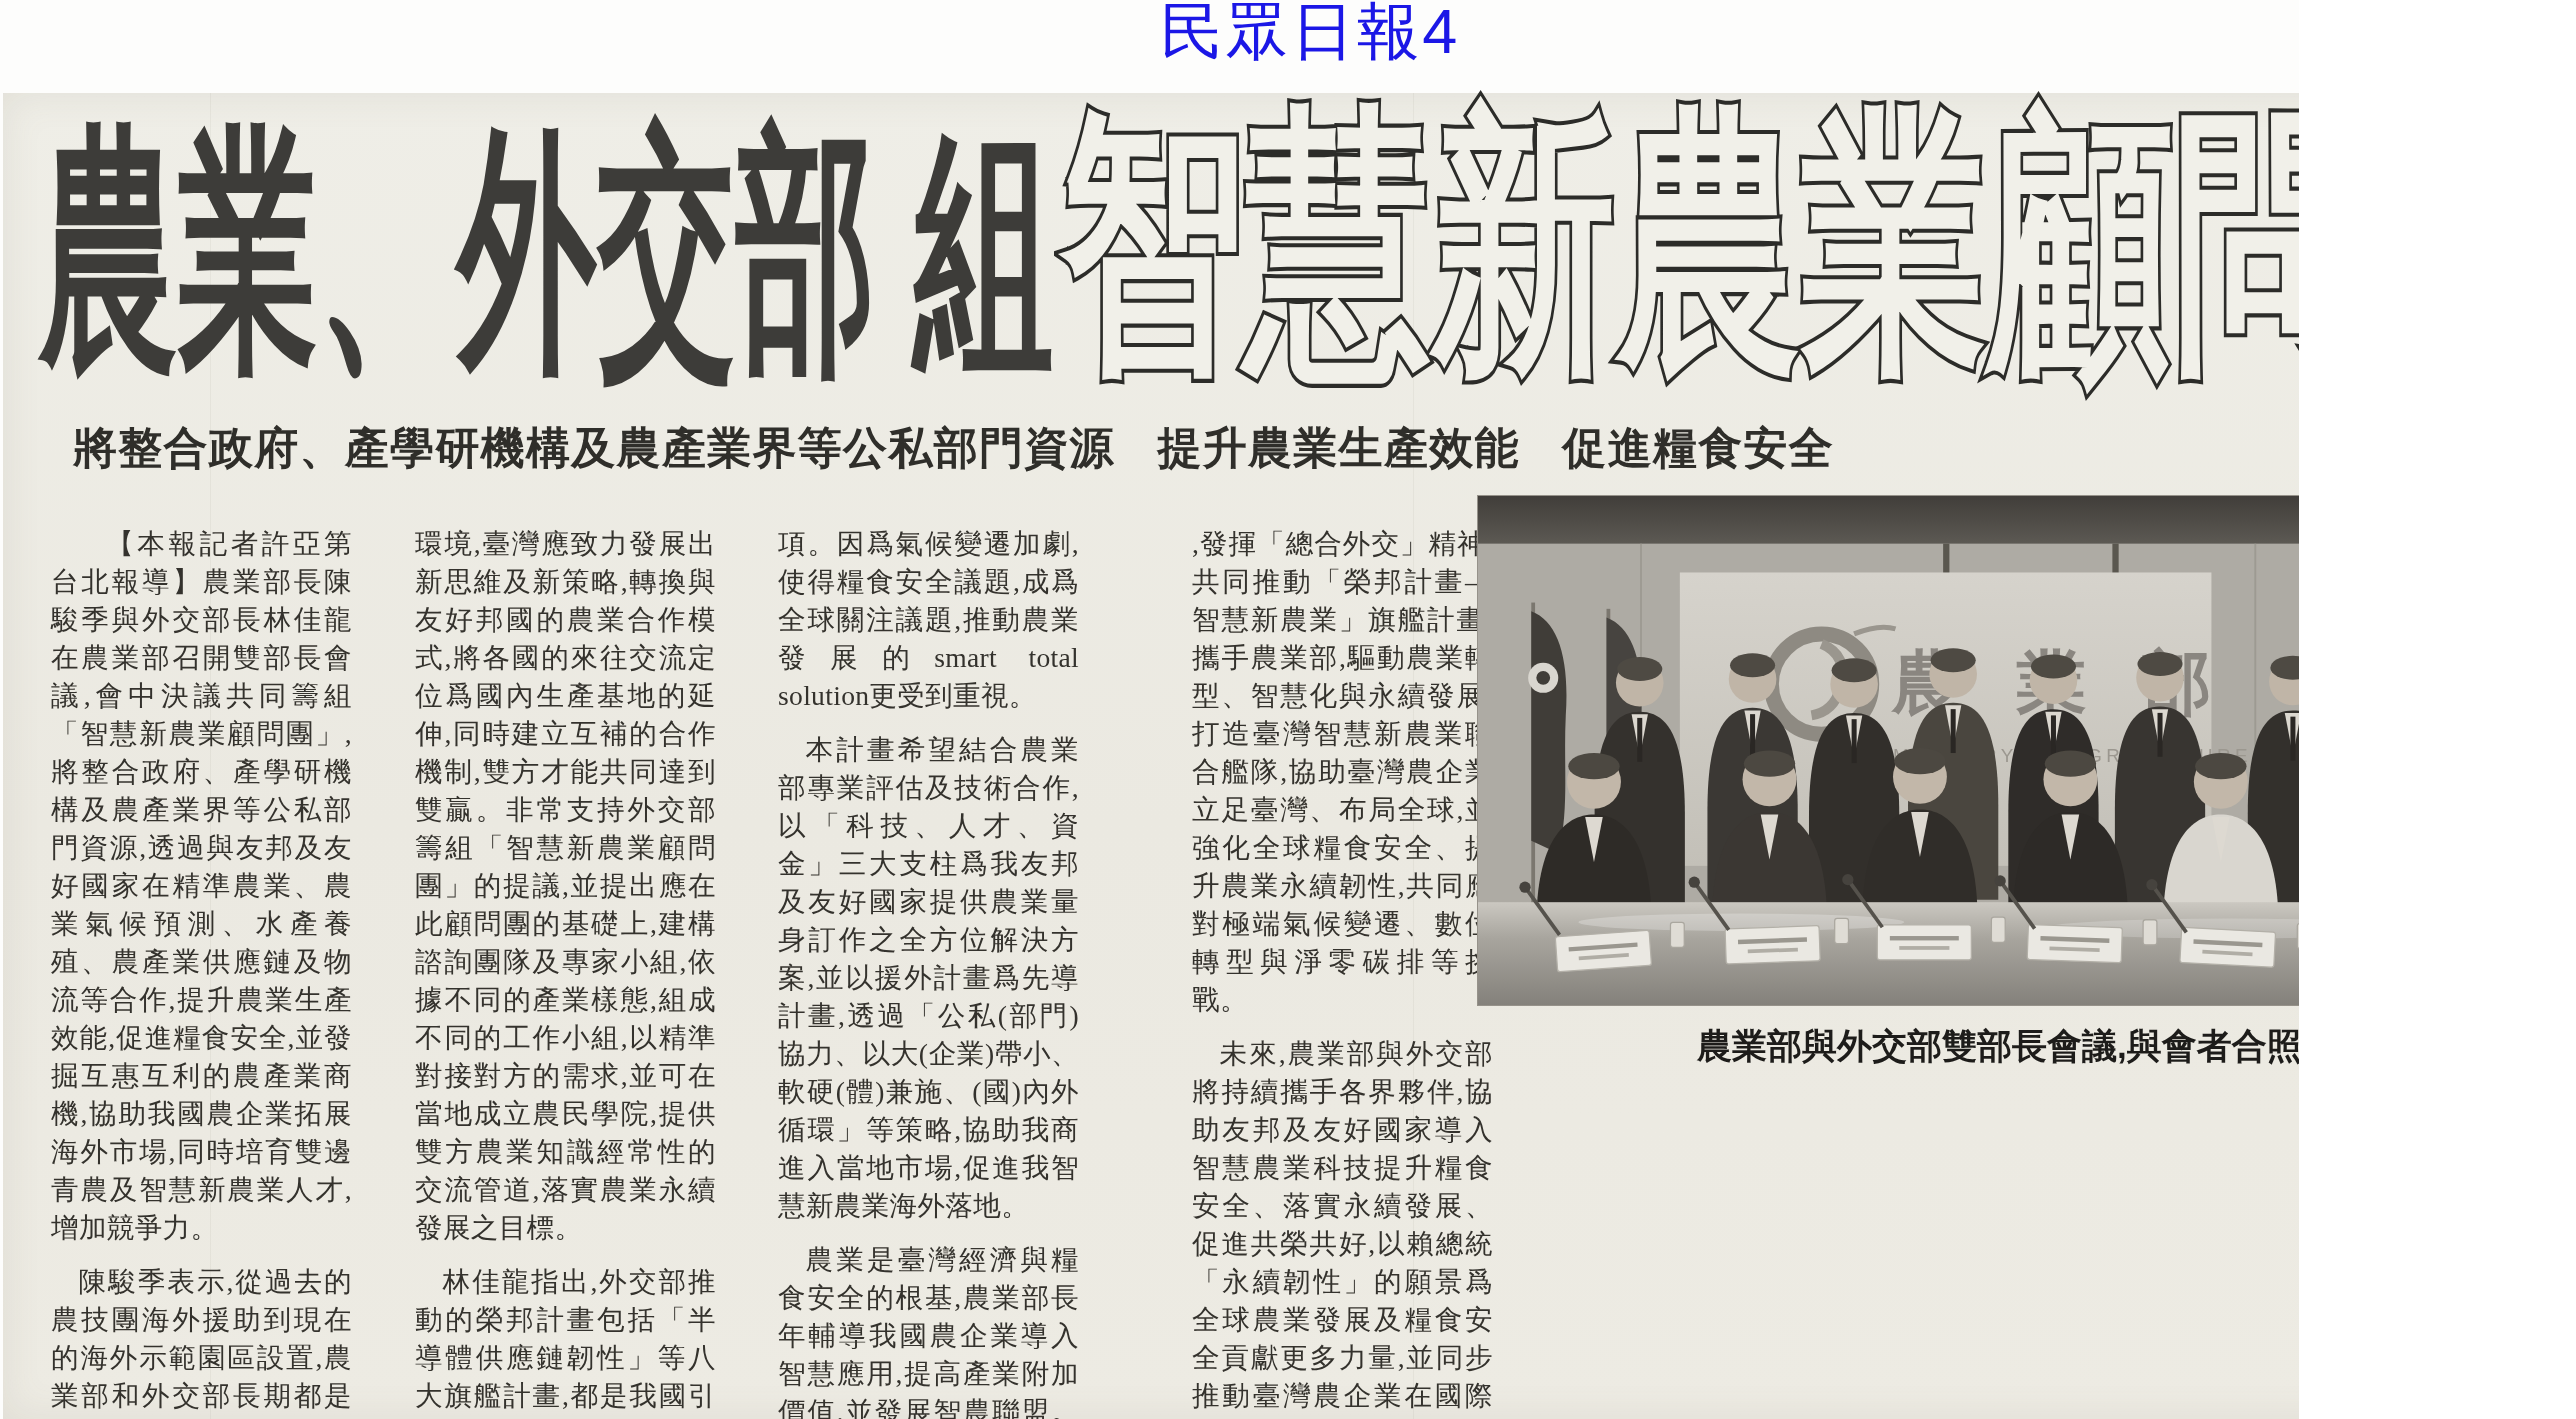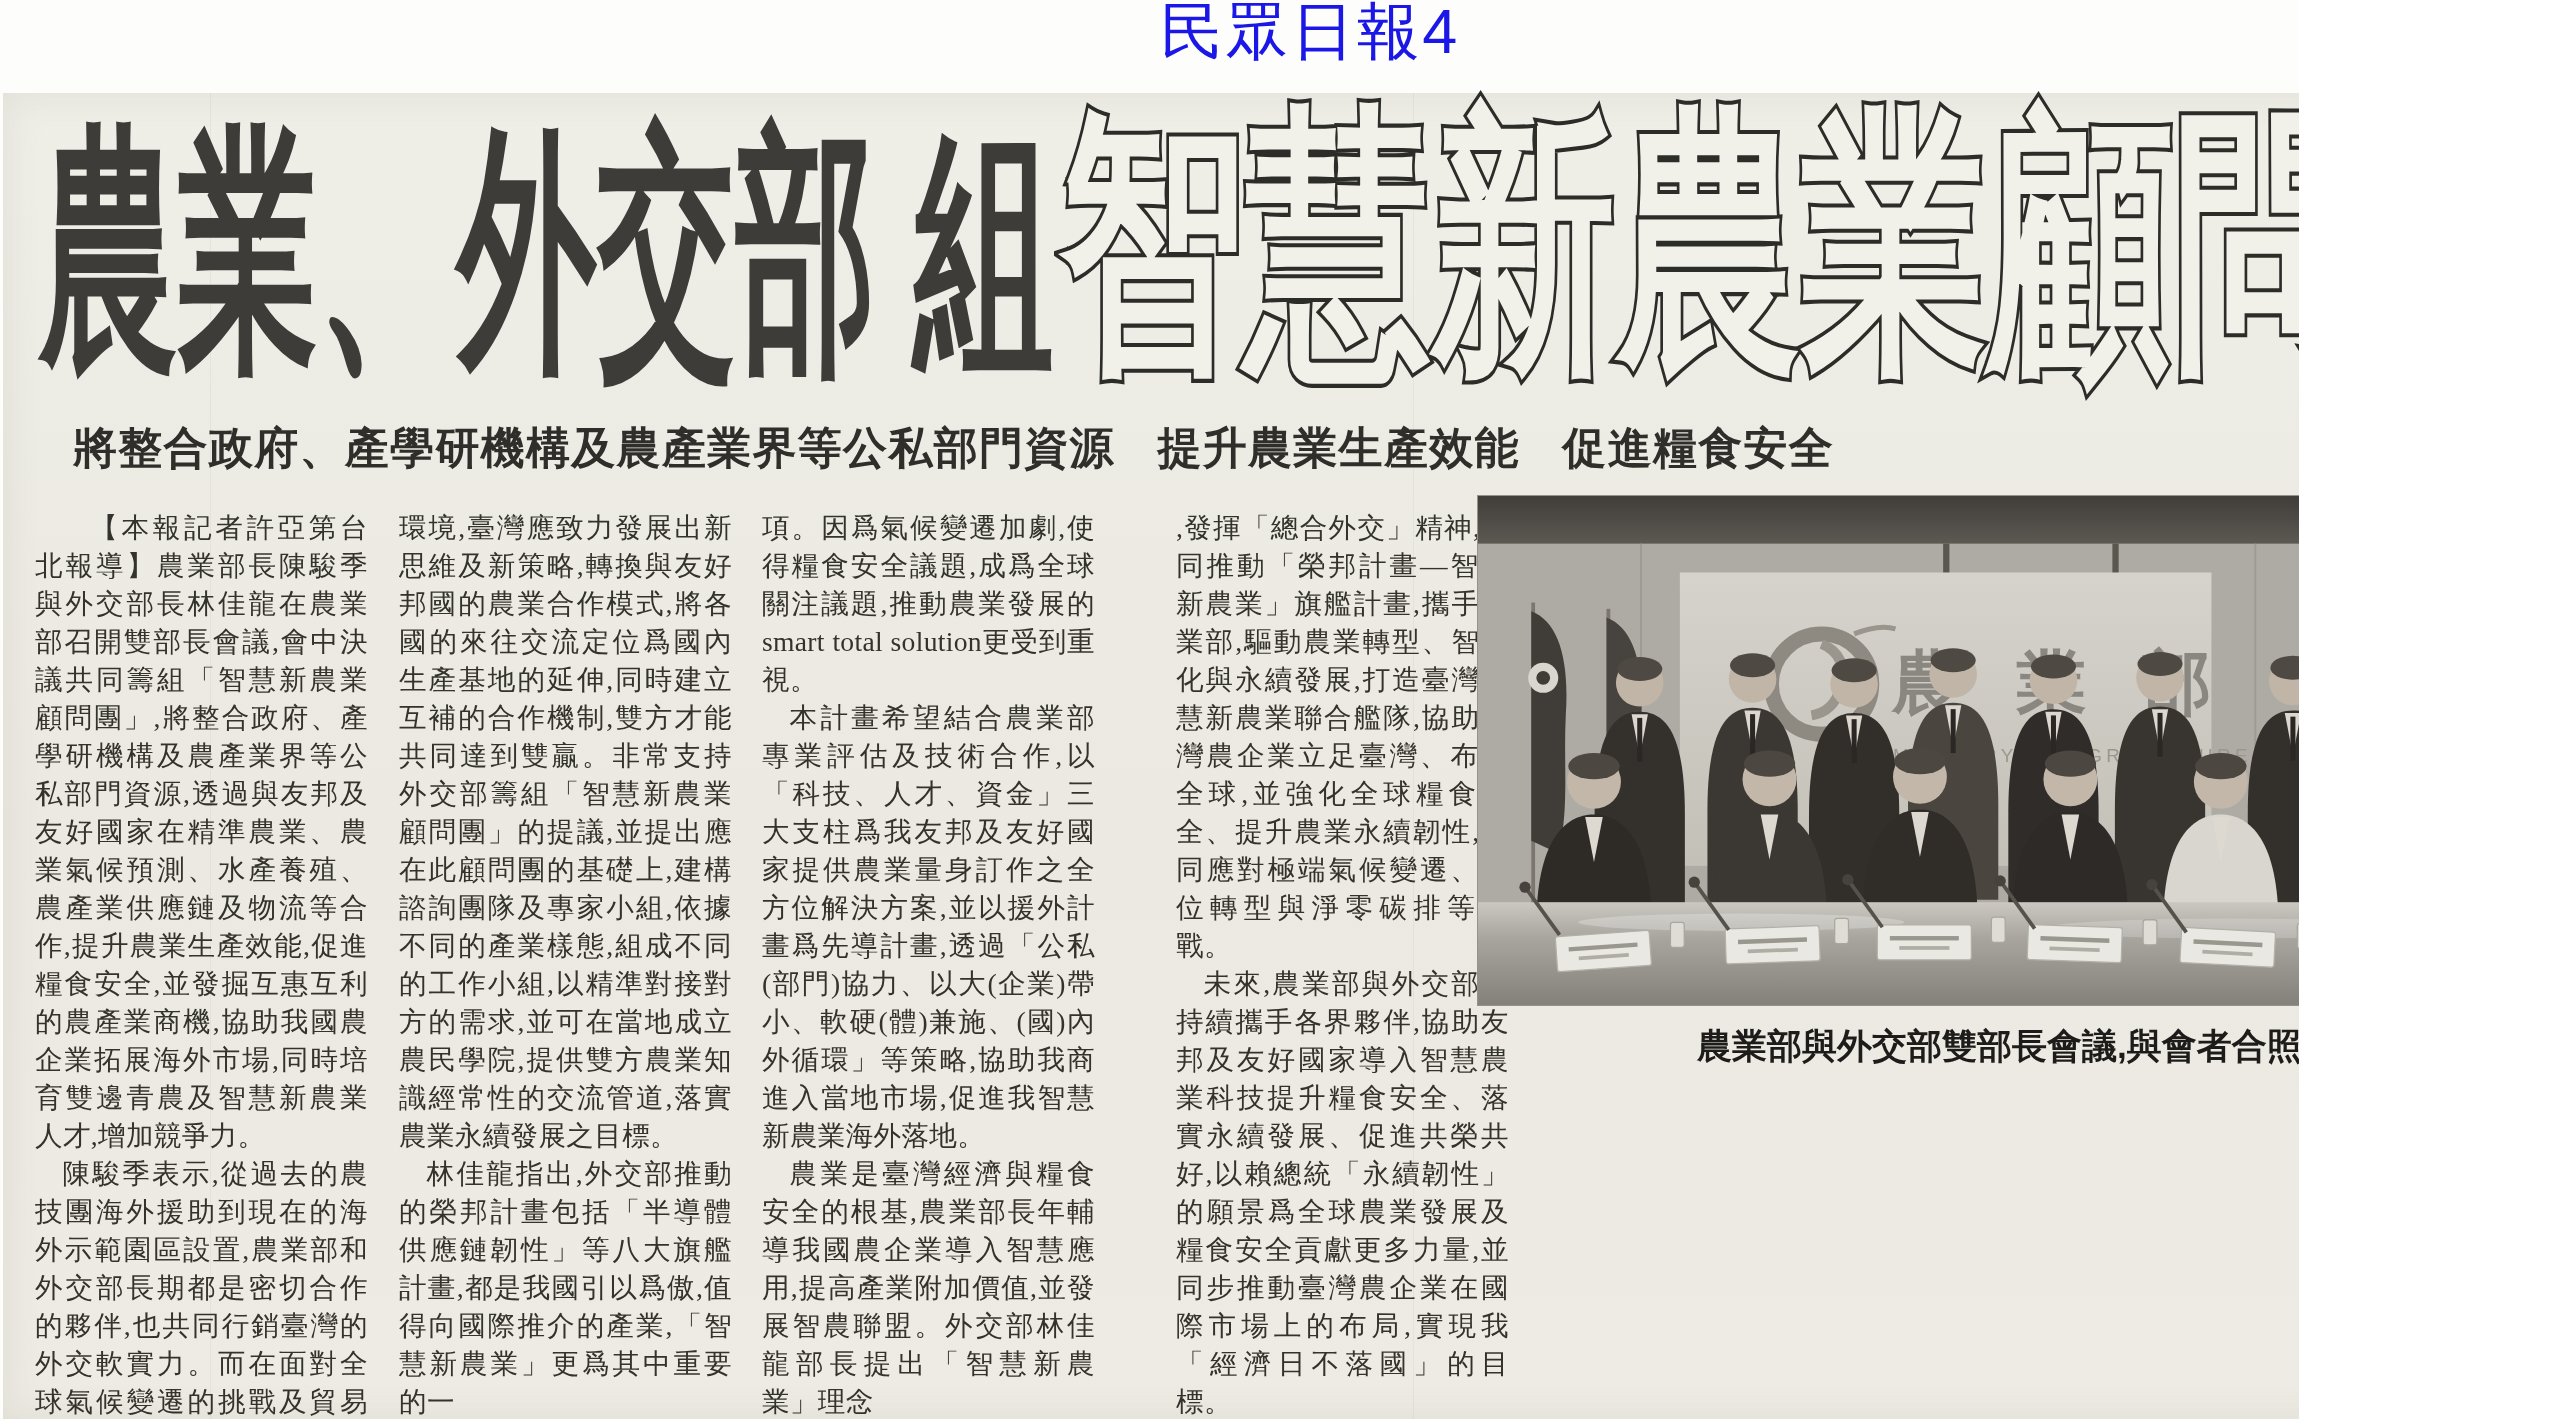--- a/index.html
+++ b/index.html
@@ -26,21 +26,21 @@
             -webkit-text-stroke:8.1px #2c2c29;paint-order:stroke fill;
             transform:scaleX(0.655);transform-origin:left top;}
   .subheadline{position:absolute;left:73px;top:401px;white-space:nowrap;
             font-family:"Liberation Sans","DejaVu Sans",sans-serif;
             font-weight:700;font-size:44px;line-height:94px;color:#2f2e2a;
             letter-spacing:1.3px;word-spacing:29px;}
   
   .col{position:absolute;top:509px;width:333px;height:910px;overflow:hidden;
        font-size:27.6px;line-height:38px;color:#34322d;text-align:justify;
        letter-spacing:0.3px;}
-  .col p{margin:0;padding:0;}
+  .col p{margin:16px;padding:0;}
   .ind1{text-indent:1em;}
   .ind2{text-indent:2em;}
   .c1{left:35px;} .c2{left:399px;} .c3{left:762px;} .c4{left:1176px;}
   
   .photo{position:absolute;left:1478px;top:496px;width:1092px;height:509px;
          outline:0.6px solid #96928a;}
   .caption{position:absolute;left:1478px;top:1021px;width:1092px;text-align:right;
          font-family:"Liberation Sans","DejaVu Sans",sans-serif;
          font-weight:700;font-size:35px;line-height:50px;color:#1d1c1a;}
 </style>

